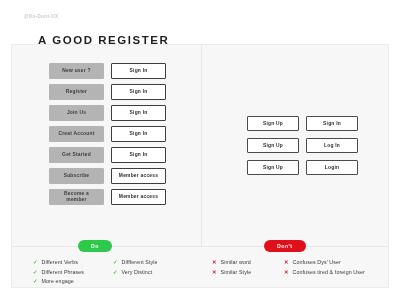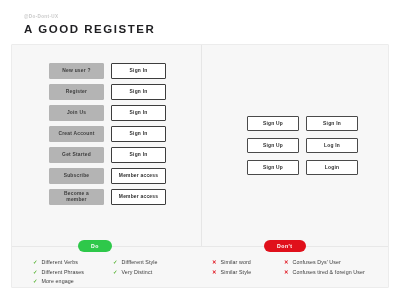--- a/index.html
+++ b/index.html
@@ -41,21 +41,21 @@
     line-height: 6px;
     margin: 0 0 3px 0;
     white-space: nowrap;
   }
   .title {
     font-size: 11.5px;
     letter-spacing: 1.55px;
     font-weight: 700;
     color: #1f1f22;
     line-height: 13px;
-    margin: 0;
+    margin: 14px;
     white-space: nowrap;
   }
 
   
   .card {
     position: absolute;
     left: 11px;
     top: 44px;
     width: 378px;
     height: 244px;

